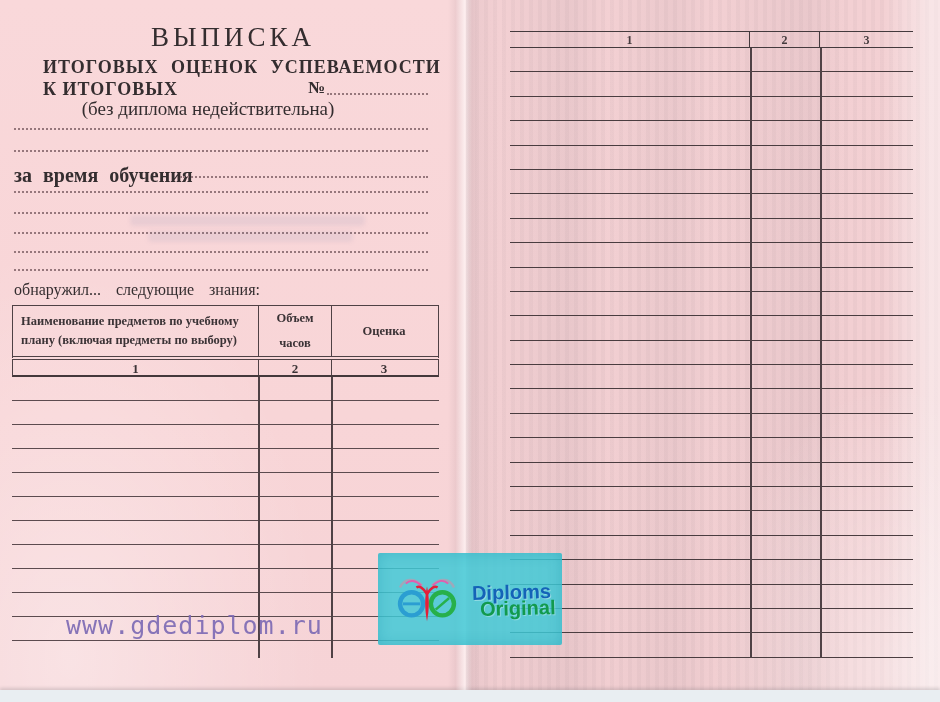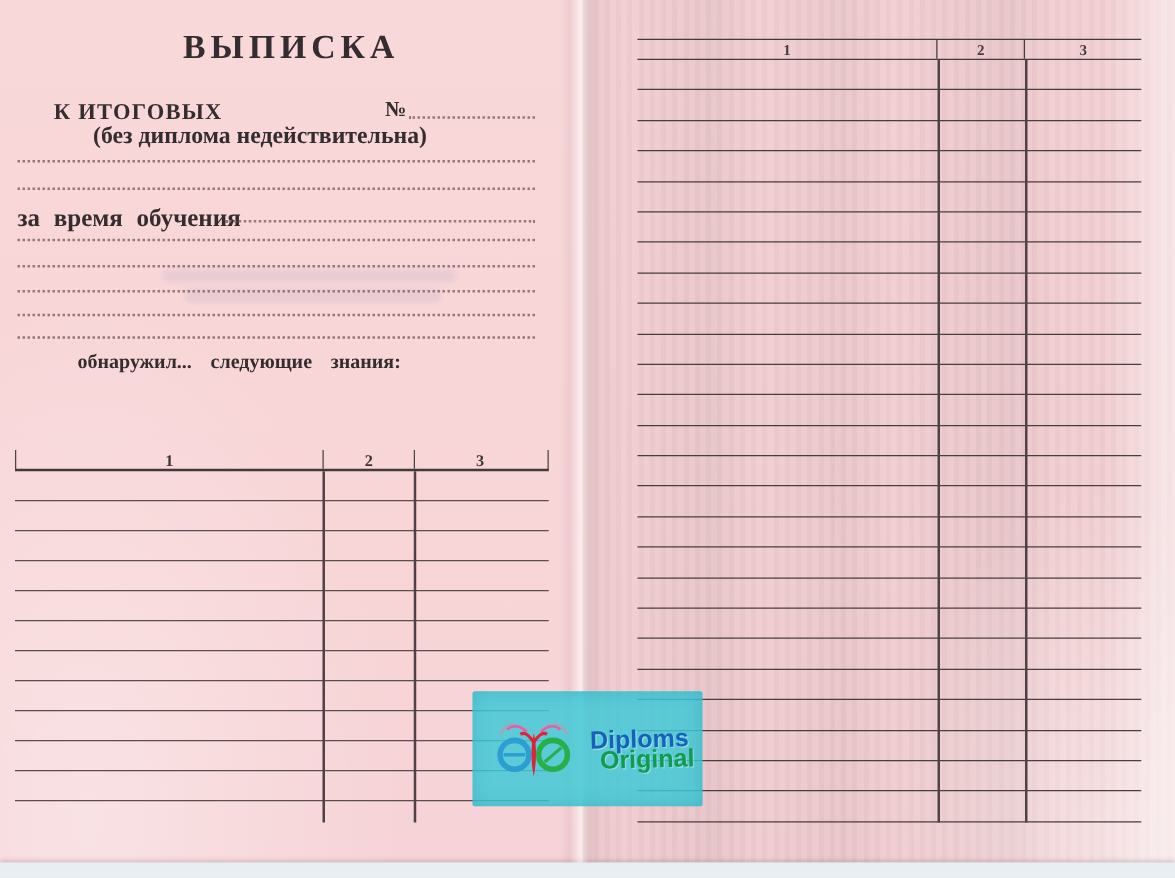--- a/index.html
+++ b/index.html
@@ -20,27 +20,27 @@
         rgba(140,120,130,.08) 44%, rgba(140,120,130,0) 52%,
         rgba(140,120,130,.09) 72%, rgba(140,120,130,0) 80%),
       linear-gradient(180deg,#f3d0d3 0%,#f1ced1 100%);}
   .fold{position:absolute;left:448px;top:0;width:30px;height:690px;z-index:1;
     background:linear-gradient(90deg, rgba(170,140,150,0) 0%, rgba(175,145,152,.16) 25%,
       rgba(255,255,255,.55) 55%, rgba(175,145,152,.12) 80%, rgba(175,145,150,0) 100%);}
   .bottom-strip{position:absolute;left:0;top:690px;width:940px;height:12px;
     background:#e9eef2;box-shadow:0 -2px 3px rgba(120,110,115,.25);}
   
   .t{position:absolute;color:#342d2f;line-height:1;}
-  .lp-title{left:0;top:24px;width:466px;text-align:center;font-size:27px;font-weight:bold;letter-spacing:4px;}
+  .lp-title{left:0;top:24px;width:466px;text-align:center;font-size:27px;font-weight:normal;letter-spacing:4px;}
   .lp-sub1{left:43px;top:58px;font-size:18px;font-weight:bold;letter-spacing:1px;word-spacing:7px;}
   .lp-sub2{left:43px;top:80px;font-size:18px;font-weight:bold;letter-spacing:1px;}
   .lp-no{left:308px;top:79px;font-size:17px;font-weight:bold;}
-  .lp-note{left:0;top:99px;width:416px;text-align:center;font-size:19px;font-weight:bold;}
+  .lp-note{left:0;top:99px;width:416px;text-align:center;font-size:19px;font-weight:normal;}
   .lp-train{left:14px;top:165px;font-size:20px;font-weight:bold;word-spacing:6px;}
-  .lp-known{left:14px;top:282px;font-size:16px;font-weight:bold;word-spacing:11px;margin-left:48px;}
+  .lp-known{left:14px;top:282px;font-size:16px;font-weight:normal;word-spacing:11px;}
   
   .dots{position:absolute;height:0;border-bottom:2px dotted #96777c;}
   
   .ghost{position:absolute;background:rgba(110,115,165,.10);filter:blur(2px);border-radius:4px;}
   
   .lt-head{position:absolute;left:12px;top:305px;width:427px;height:55px;box-sizing:border-box;
     border:1.6px solid #4f4145;border-bottom:4px double #4f4145;display:flex;z-index:2;}
   .lt-head .c{box-sizing:border-box;color:#3b3336;font-weight:bold;font-size:12.5px;line-height:1.5;}
   .lt-c1{width:246px;padding:6px 10px 0 8px;border-right:1.6px solid #4f4145;}
   .lt-c2{width:73px;border-right:1.6px solid #4f4145;display:flex;flex-direction:column;
@@ -84,40 +84,49 @@
 </head>
 <body>
 
 <div id="stage">
 
   <div class="page-left"></div>
   <div class="page-right"></div>
   <div class="fold"></div>
 
   <div class="t lp-title">ВЫПИСКА</div>
+  <div class="t lp-sub1">ИТОГОВЫХ ОЦЕНОК  УСПЕВАЕМОСТИ</div>
   <div class="t lp-sub2">К  ИТОГОВЫХ</div>
   <div class="t lp-no">№</div>
   <div class="dots" style="left:327px;top:93px;width:101px;"></div>
   <div class="t lp-note">(без диплома недействительна)</div>
 
   <div class="dots" style="left:14px;top:128px;width:414px;"></div>
   <div class="dots" style="left:14px;top:150px;width:414px;"></div>
   <div class="t lp-train">за  время  обучения</div>
   <div class="dots" style="left:180px;top:176px;width:248px;"></div>
   <div class="dots" style="left:14px;top:191px;width:414px;"></div>
   <div class="dots" style="left:14px;top:212px;width:414px;"></div>
   <div class="dots" style="left:14px;top:232px;width:414px;"></div>
   <div class="dots" style="left:14px;top:251px;width:414px;"></div>
   <div class="dots" style="left:14px;top:269px;width:414px;"></div>
 
   <div class="ghost" style="left:130px;top:215px;width:235px;height:11px;"></div>
   <div class="ghost" style="left:148px;top:231px;width:205px;height:11px;"></div>
 
   <div class="t lp-known">обнаружил... следующие знания:</div>
 
+  <div class="lt-head">
+    <div class="c lt-c1">Наименование предметов по учебному плану (включая предметы по выбору)</div>
+    <div class="c lt-c2">
+      <span>Объем</span>
+      <span>часов</span>
+    </div>
+    <div class="c lt-c3">Оценка</div>
+  </div>
   <div class="lt-nums">
     <div class="n lt-n1">1</div>
     <div class="n lt-n2">2</div>
     <div class="n lt-n3">3</div>
   </div>
   <div class="lt-body">
       <div class="lt-row"></div>
       <div class="lt-row"></div>
       <div class="lt-row"></div>
       <div class="lt-row"></div>
@@ -162,20 +171,21 @@
         <div class="rt-row"></div>
         <div class="rt-row"></div>
         <div class="rt-row"></div>
         <div class="rt-row"></div>
         <div class="rt-row"></div>
       </div>
   </div>
   <div class="vline" style="left:750px;top:48px;height:610px;"></div>
   <div class="vline" style="left:820px;top:48px;height:610px;"></div>
 
+  <div class="watermark">www.gdediplom.ru</div>
 
   <div class="badge">
     <svg width="62" height="52" viewBox="0 0 64 54">
       <path d="M27 12 C18 3 8 5 4 14" stroke="#9fa8ba" stroke-width="2.4" fill="none"></path>
       <path d="M37 12 C46 3 56 5 60 14" stroke="#9fa8ba" stroke-width="2.4" fill="none"></path>
       <path d="M26 12 C20 6 14 6 10 10" stroke="#e05fae" stroke-width="2" fill="none"></path>
       <path d="M38 12 C44 6 50 6 54 10" stroke="#e05fae" stroke-width="2" fill="none"></path>
       <circle cx="16" cy="31" r="12" fill="none" stroke="#2b9ed2" stroke-width="4.6"></circle>
       <line x1="7" y1="31" x2="25" y2="31" stroke="#2b9ed2" stroke-width="3"></line>
       <circle cx="48" cy="31" r="12" fill="none" stroke="#27b04a" stroke-width="4.6"></circle>

